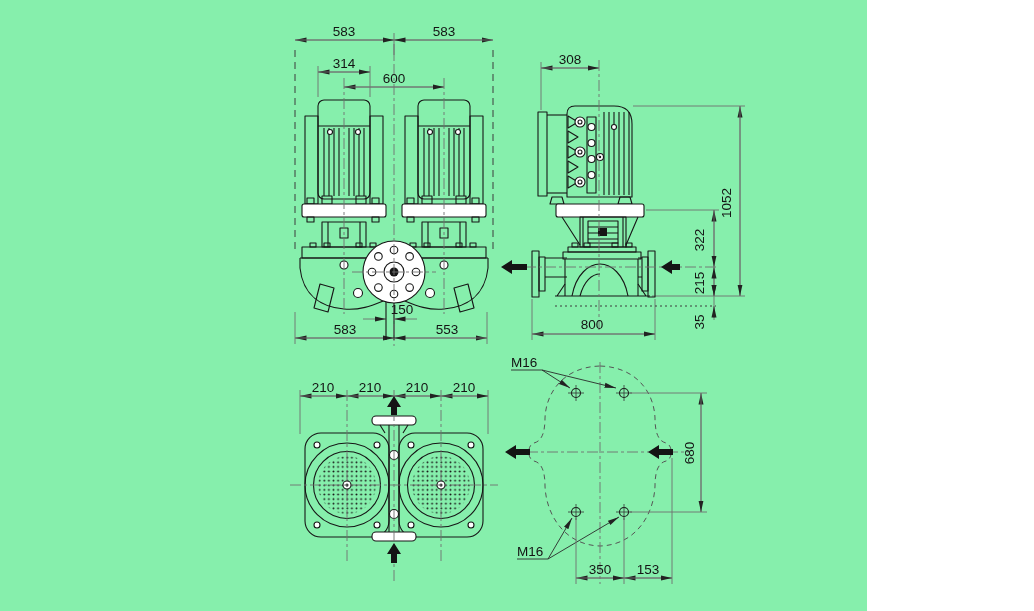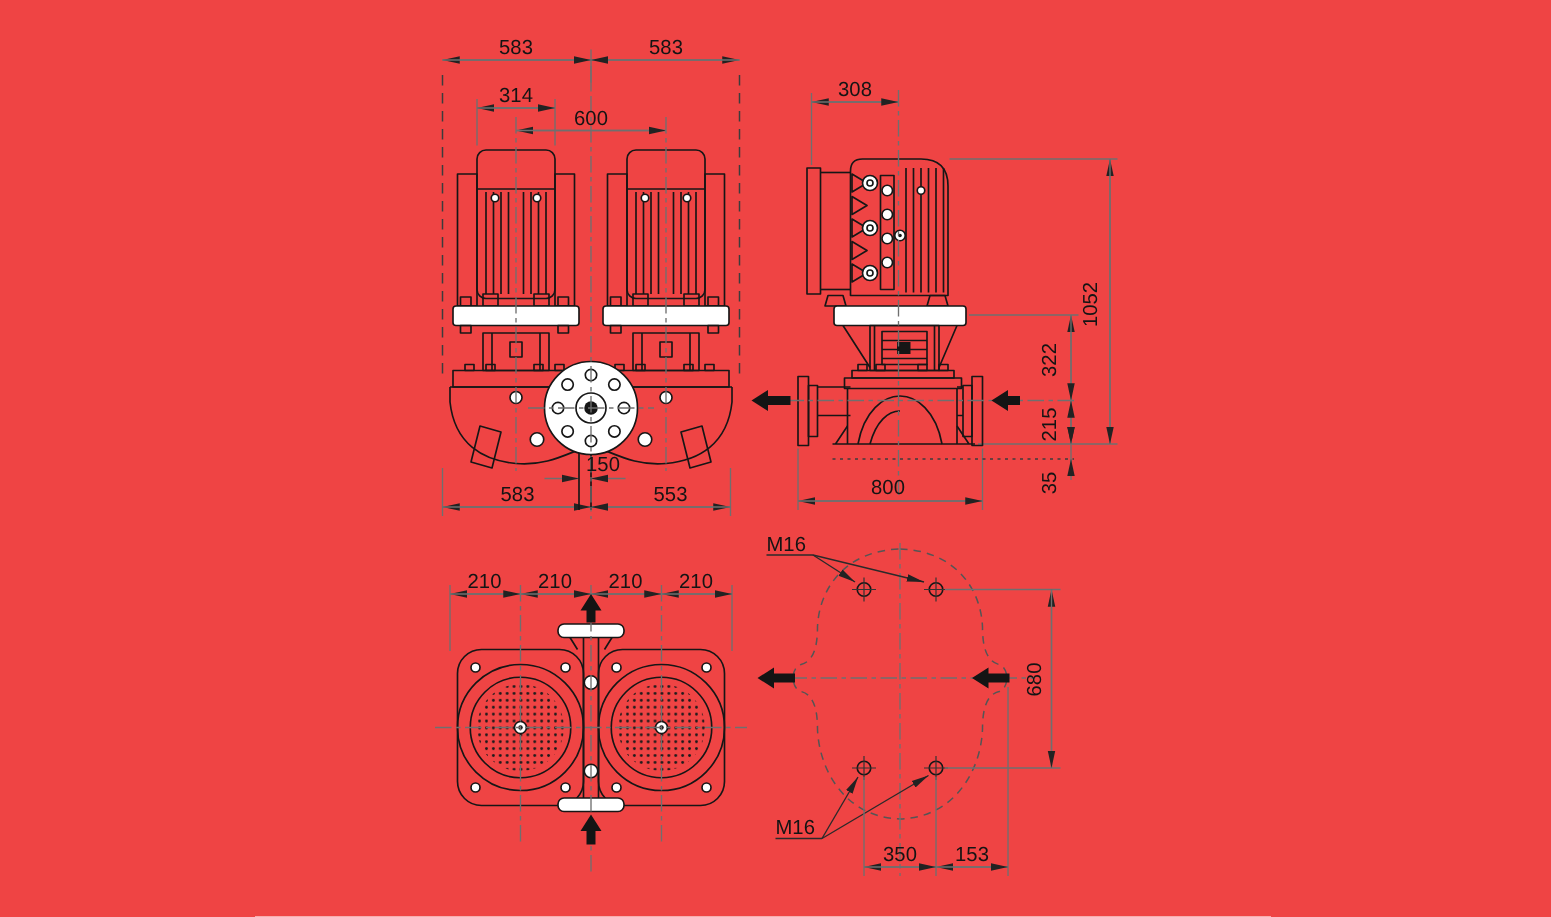--- a/index.html
+++ b/index.html
@@ -1,17 +1,17 @@
 <!DOCTYPE html>
 <html><head>
 <meta charset="utf-8">
 <title>Dimensional drawing</title>
 <style>
   html,body{margin:0;padding:0;background:#ffffff;}
-  .stage{width:1034px;height:611px;background:#ef4444;position:relative;font-family:"Liberation Sans",sans-serif;}
+  .stage{width:867px;height:611px;background:#86efac;position:relative;font-family:"Liberation Sans",sans-serif;}
   svg{display:block;}
   .geo{fill:none;stroke:#161616;stroke-width:1.1;stroke-linejoin:round;}
   .geof{fill:#ffffff;stroke:#161616;stroke-width:1.1;}
   .fillk{fill:#161616;stroke:none;}
   .thin{fill:none;stroke:#333333;stroke-width:0.8;}
   .dim{fill:none;stroke:#6f6f6f;stroke-width:0.9;}
   .cl{fill:none;stroke:#6f6f6f;stroke-width:0.9;stroke-dasharray:11 3 3 3;}
   .dash{fill:none;stroke:#3c3c3c;stroke-width:1;stroke-dasharray:7 5;}
   .fdash{fill:none;stroke:#555555;stroke-width:1;stroke-dasharray:5 4;}
   .dot{fill:none;stroke:#3c3c3c;stroke-width:1;stroke-dasharray:2 3;}

